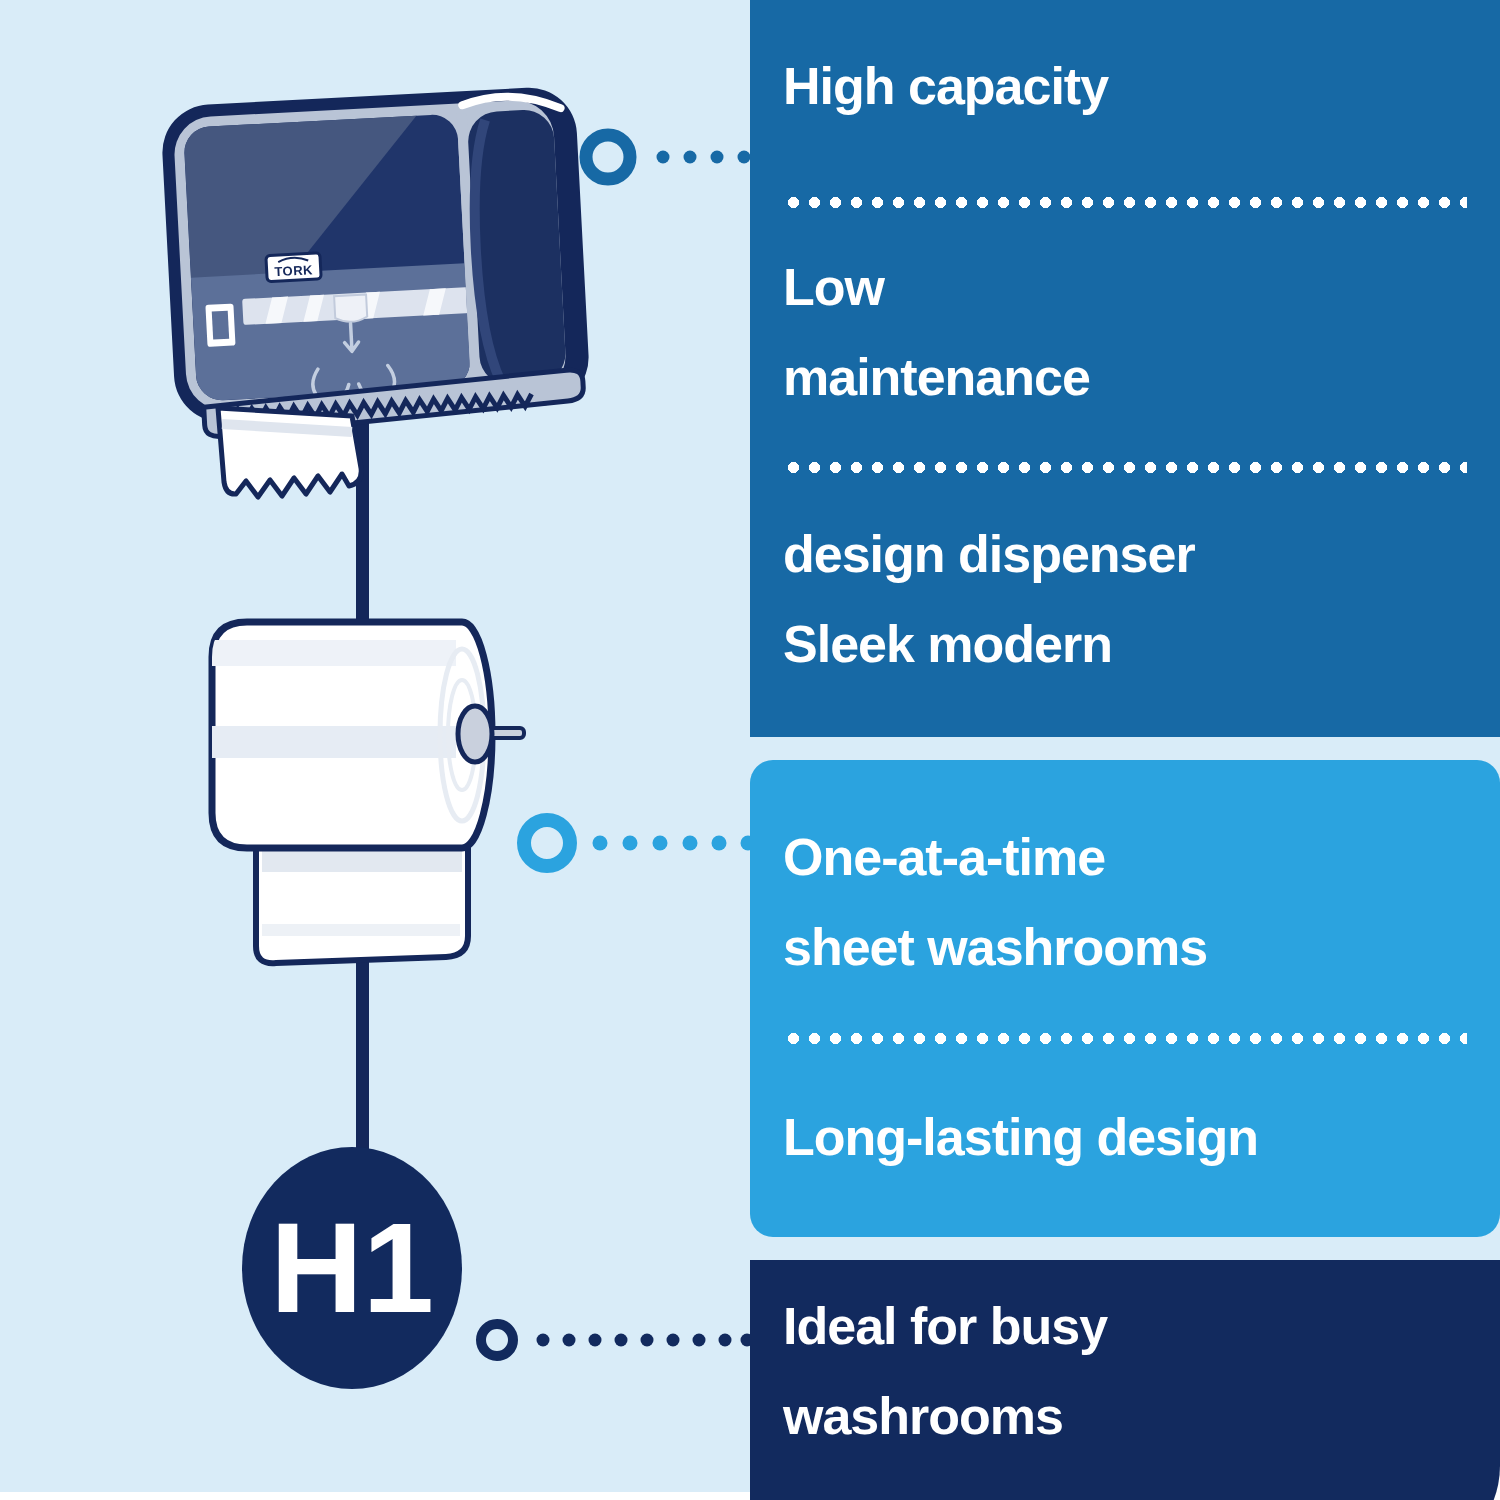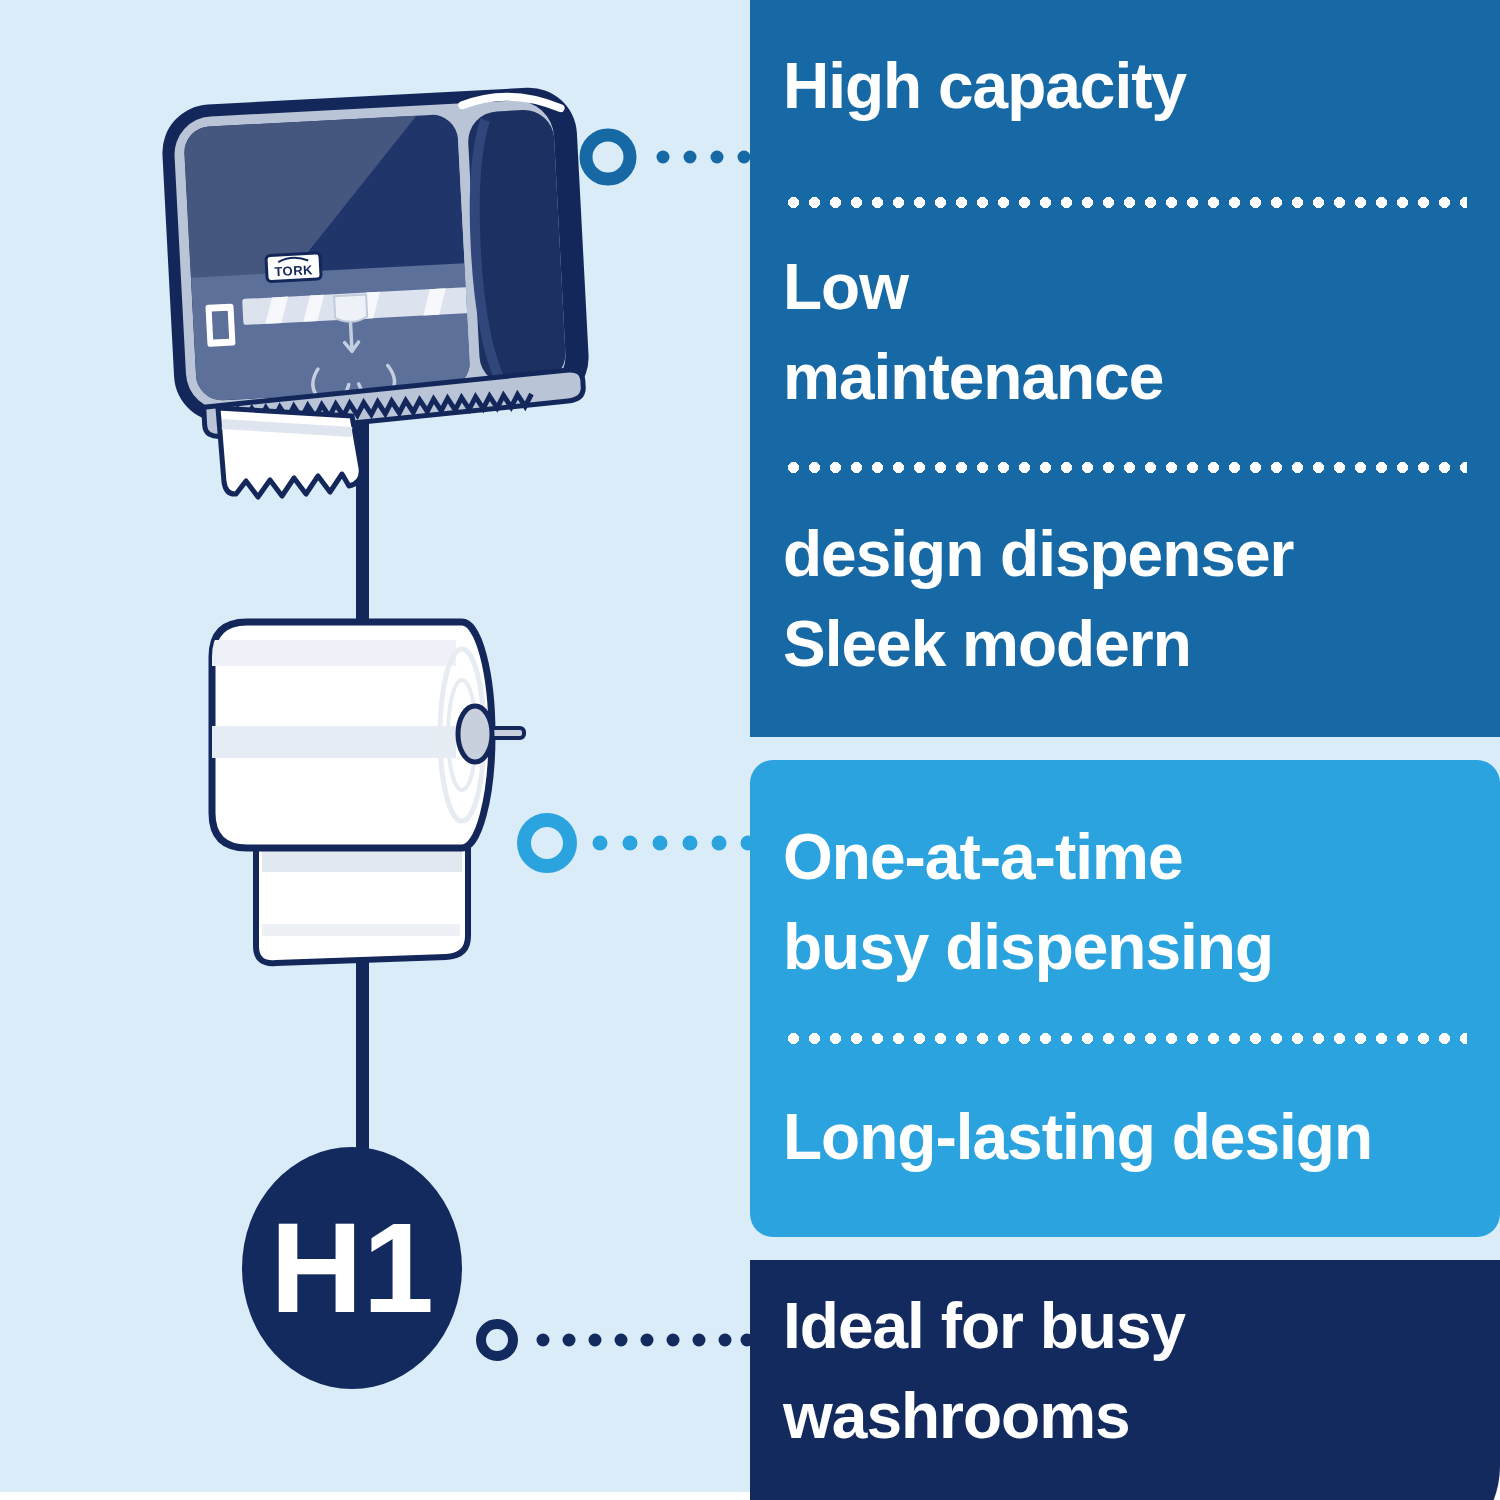--- a/index.html
+++ b/index.html
@@ -3,21 +3,21 @@
 <meta charset="utf-8">
 <style>
   html,body{margin:0;padding:0;background:#ffffff;}
   .canvas{position:relative;width:1500px;height:1500px;overflow:hidden;
           font-family:"Liberation Sans","DejaVu Sans",sans-serif;background:#ffffff;}
   .card{position:absolute;left:0;top:0;width:1500px;height:1492px;
         background:#d9ecf8;border-bottom-right-radius:95px;}
   .illu{position:absolute;left:0;top:0;}
   
   .panel{position:absolute;left:750px;width:750px;color:#ffffff;
-         font-weight:700;font-size:64px;line-height:90px;letter-spacing:-1px;}
+         font-weight:700;font-size:52px;line-height:90px;letter-spacing:-1px;}
   .p1{top:0;height:737px;background:#1769a5;}
   .p2{top:760px;height:477px;background:#2ba3df;border-radius:23px;}
   .p3{top:1260px;height:301px;background:#122a5e;border-bottom-right-radius:95px;}
   .feat{position:absolute;left:33px;margin:0;}
   .feat span{display:block;white-space:nowrap;}
   .sep{position:absolute;left:33px;width:684px;height:11px;
        background-image:radial-gradient(circle,#ffffff 5.5px,rgba(255,255,255,0) 5.6px);
        background-size:21px 11px;background-position:0 50%;background-repeat:repeat-x;}
   .t41{top:41px}.t197{top:197px}.t242{top:242px}.t462{top:462px}.t509{top:509px}
   .t52{top:52px}.t273{top:273px}.t332{top:332px}
@@ -138,21 +138,21 @@
     <div class="sep t462"></div>
     <p class="feat t509">
       <span>design dispenser</span>
       <span>Sleek modern</span>
     </p>
   </section>
 
   <section class="panel p2">
     <p class="feat t52">
       <span>One-at-a-time</span>
-      <span>busy dispensing</span>
+      <span>sheet washrooms</span>
     </p>
     <div class="sep t273"></div>
     <p class="feat t332">
       <span>Long-lasting design</span>
     </p>
   </section>
 
   <section class="panel p3">
     <p class="feat t21">
       <span>Ideal for busy</span>

